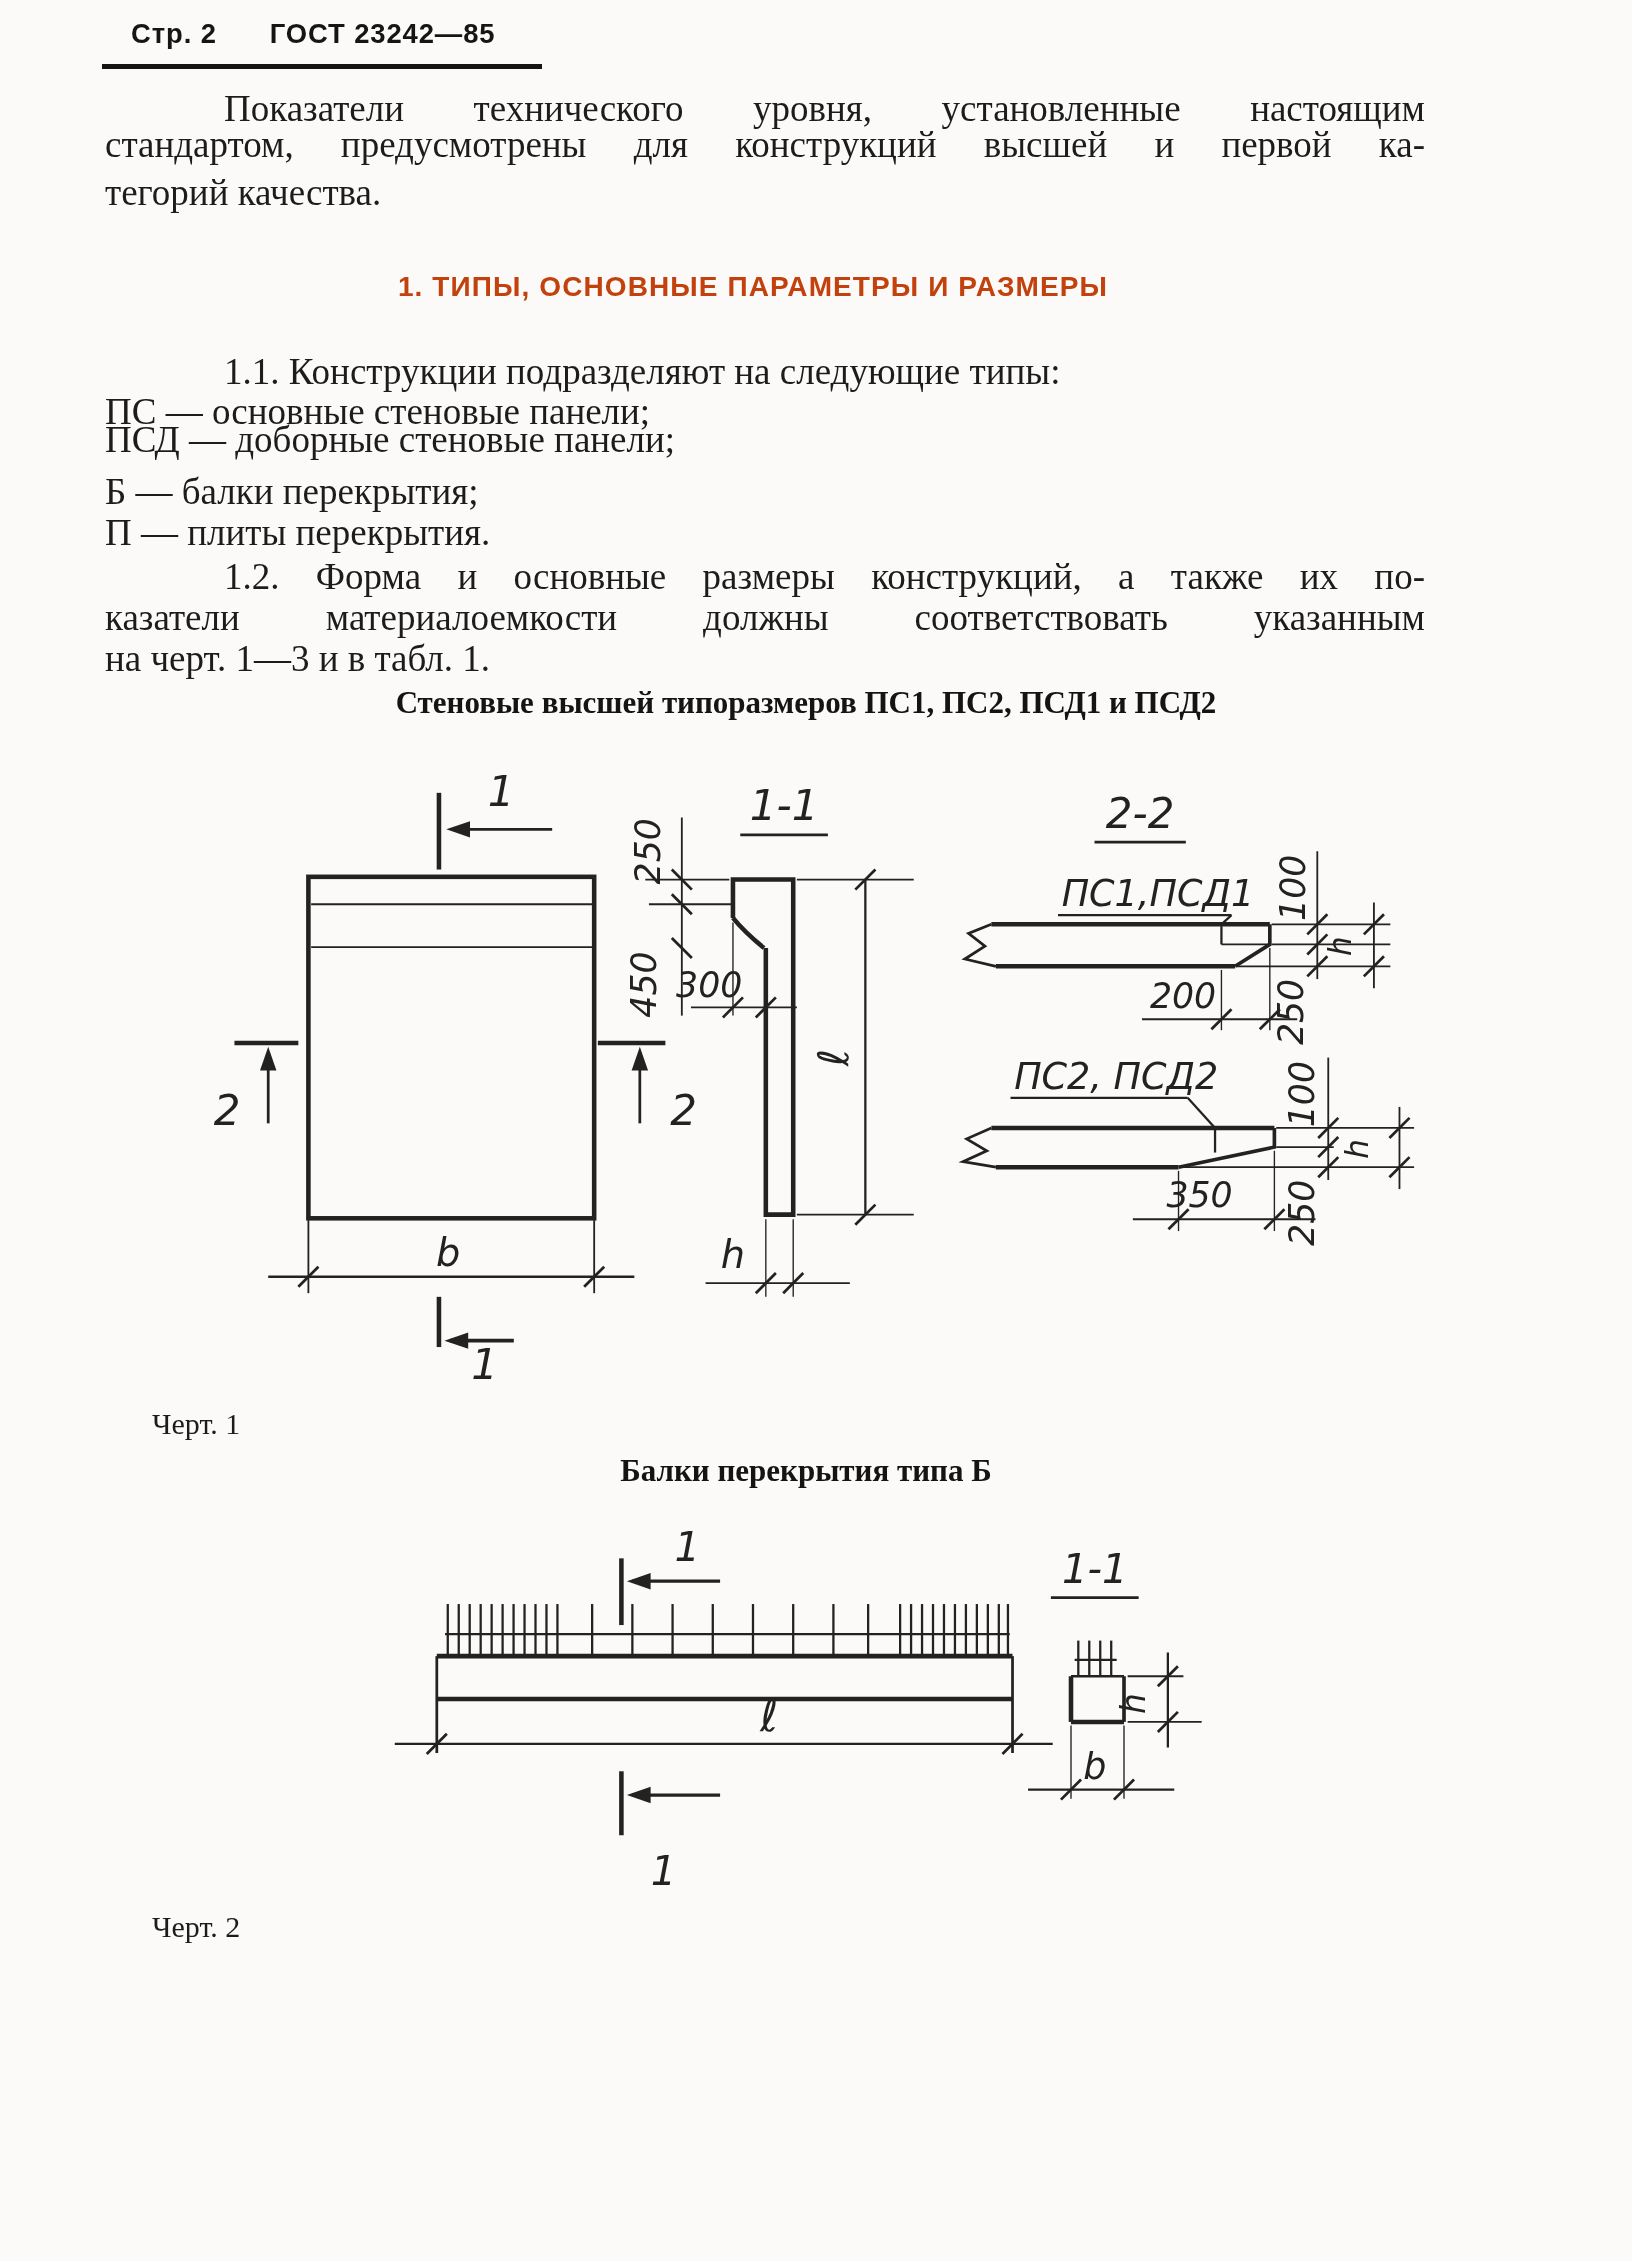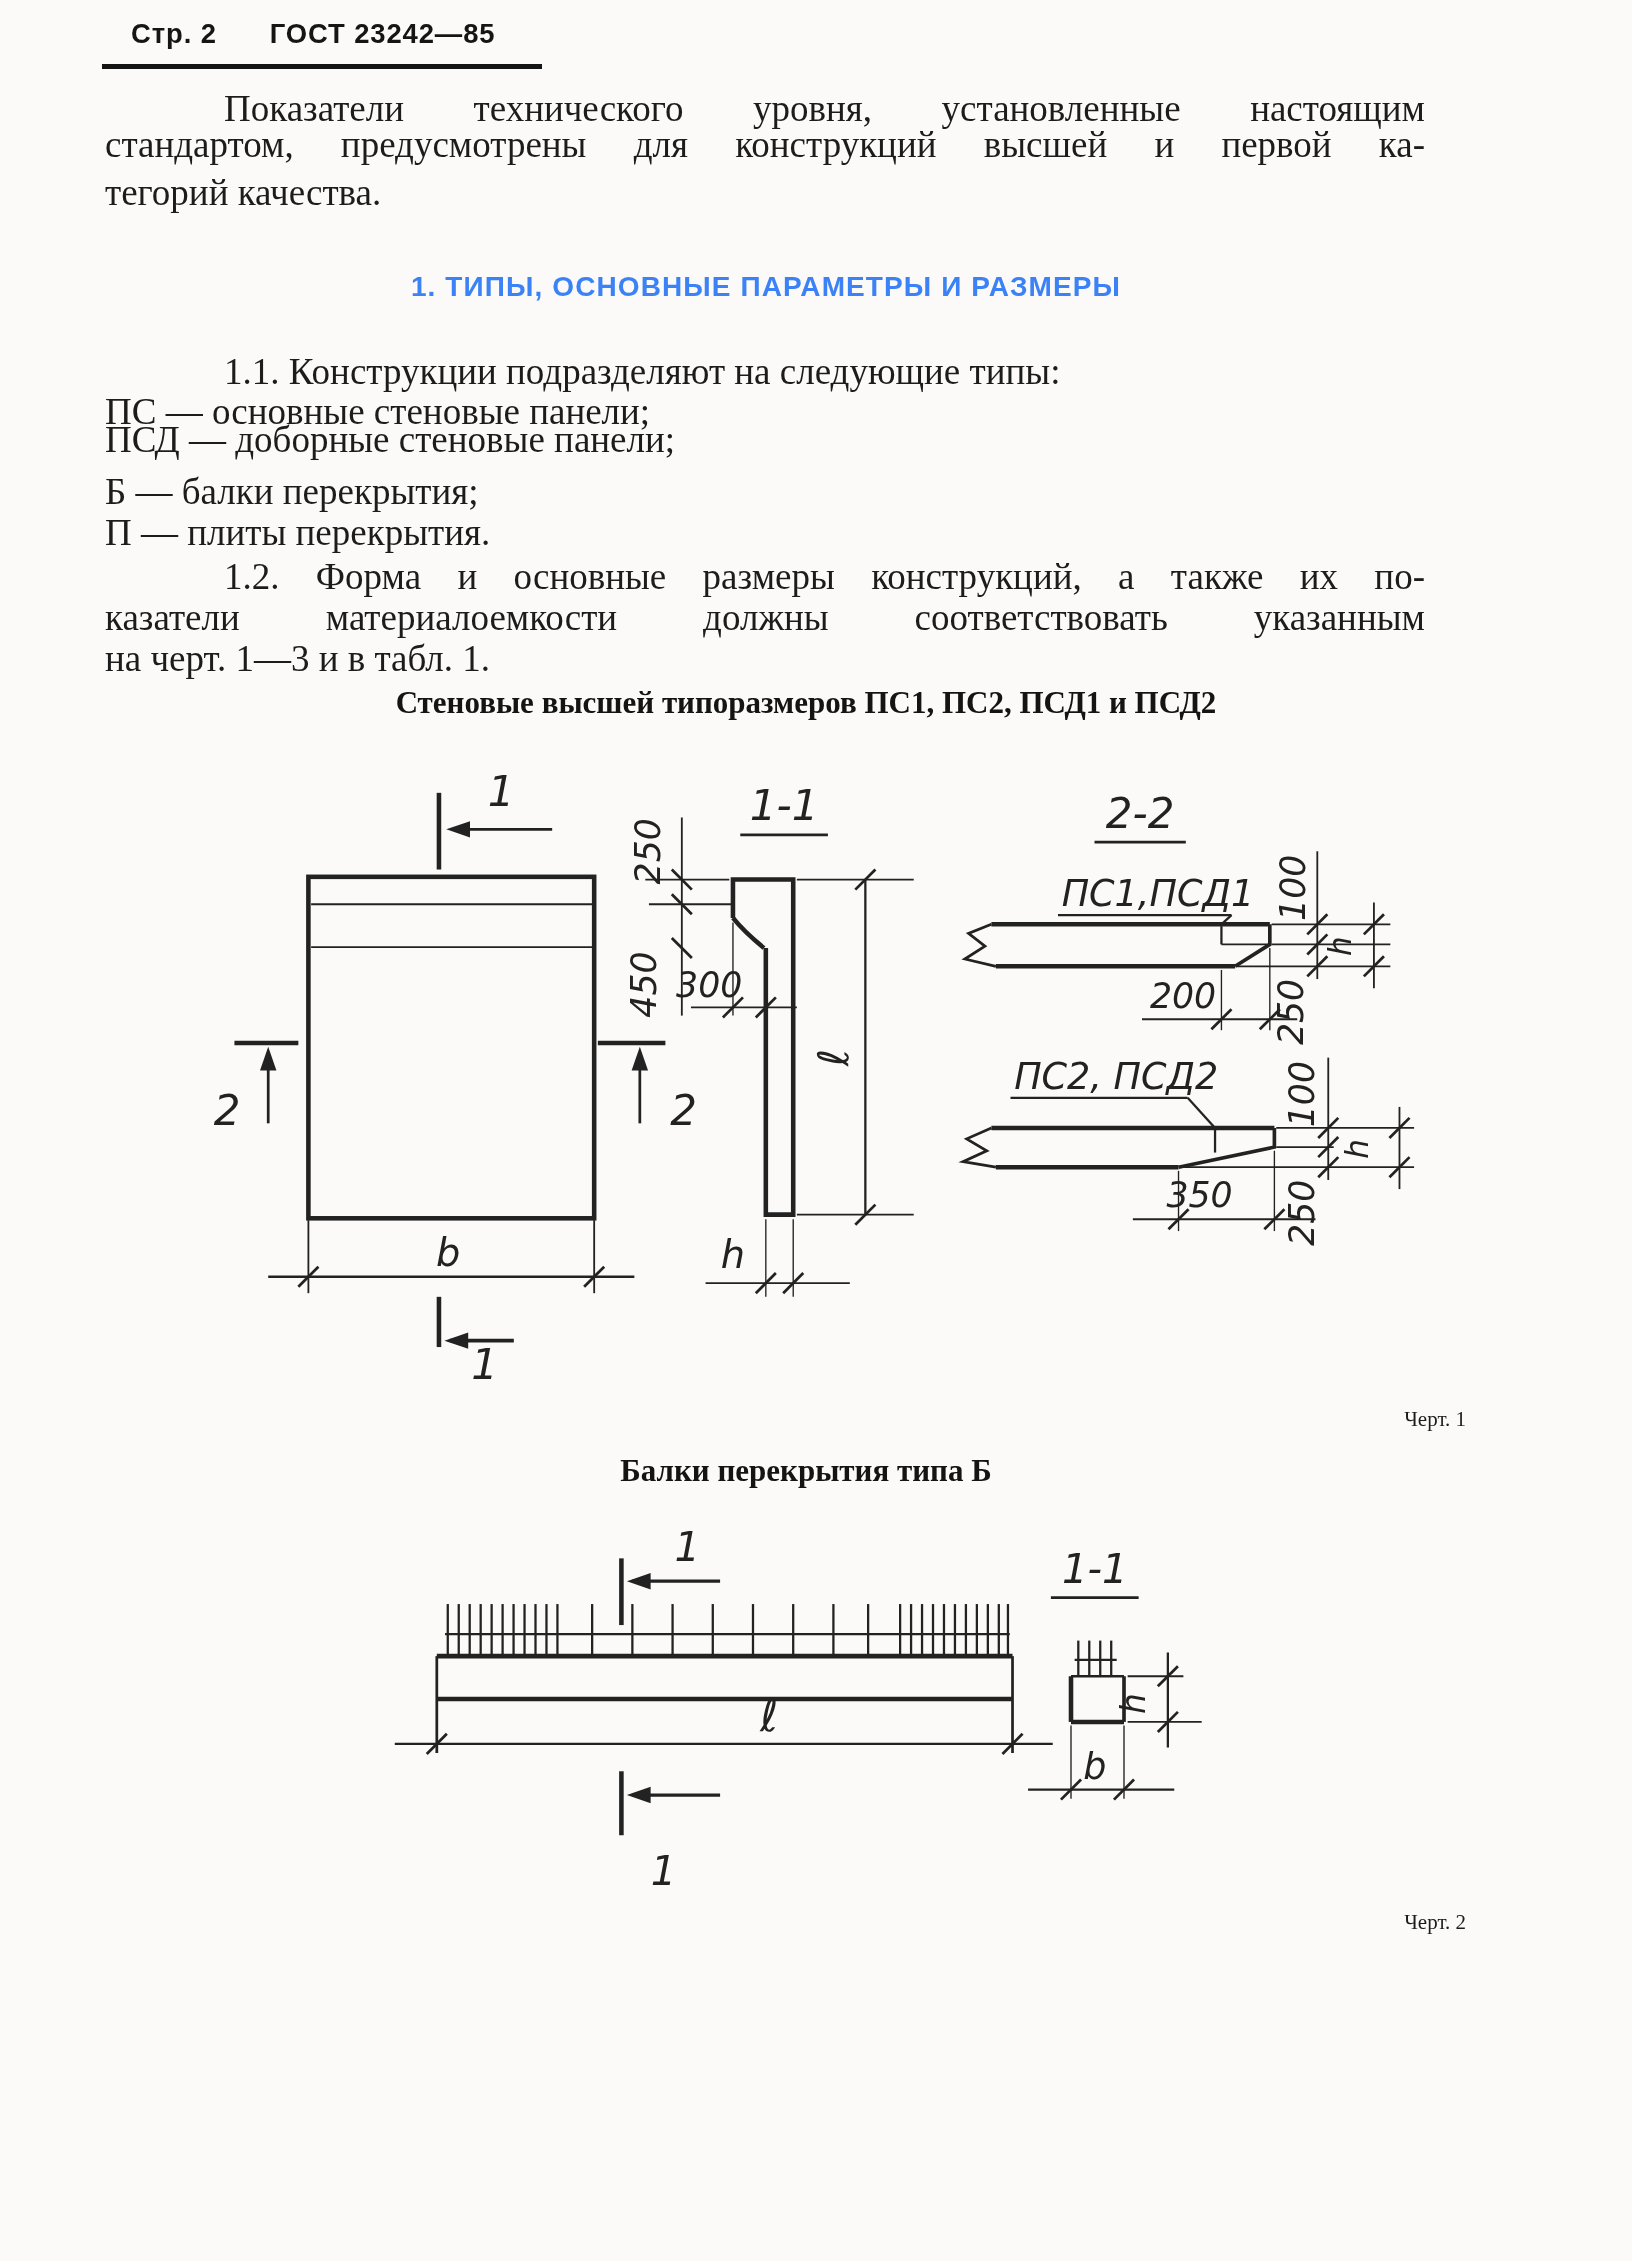--- a/index.html
+++ b/index.html
@@ -30,36 +30,36 @@
     font-size:37px;line-height:42px;
     white-space:nowrap;
   }
   .just{
     white-space:normal;
     text-align:justify;
     text-align-last:justify;
   }
   .indent{padding-left:119px;box-sizing:border-box;}
   .sec-heading{
-    left:106px;width:1320px;
+    left:93px;width:1320px;
     text-align:center;
     font-family:"Liberation Sans", sans-serif;
     font-weight:bold;font-size:28px;letter-spacing:1.1px;
-    color:#3b82f6;
+    color:#c2410c;
   }
   .fig-title{
     left:146px;width:1320px;
     text-align:center;
     font-weight:bold;font-size:31px;
     color:#141414;
   }
   .fig-caption{
-    left:146px;width:1320px;
-    text-align:right;
-    font-size:21px;
+    left:152px;width:1320px;
+    text-align:left;
+    font-size:30px;
     color:#1c1c1c;
   }
   svg{position:absolute;left:0;}
   svg line, svg path, svg polyline{stroke:#222;fill:none;}
   svg polygon{fill:#222;stroke:none;}
   .dwg-label{
     font-family:"DejaVu Sans", sans-serif;
     font-style:italic;
     fill:#222;stroke:none;
   }

